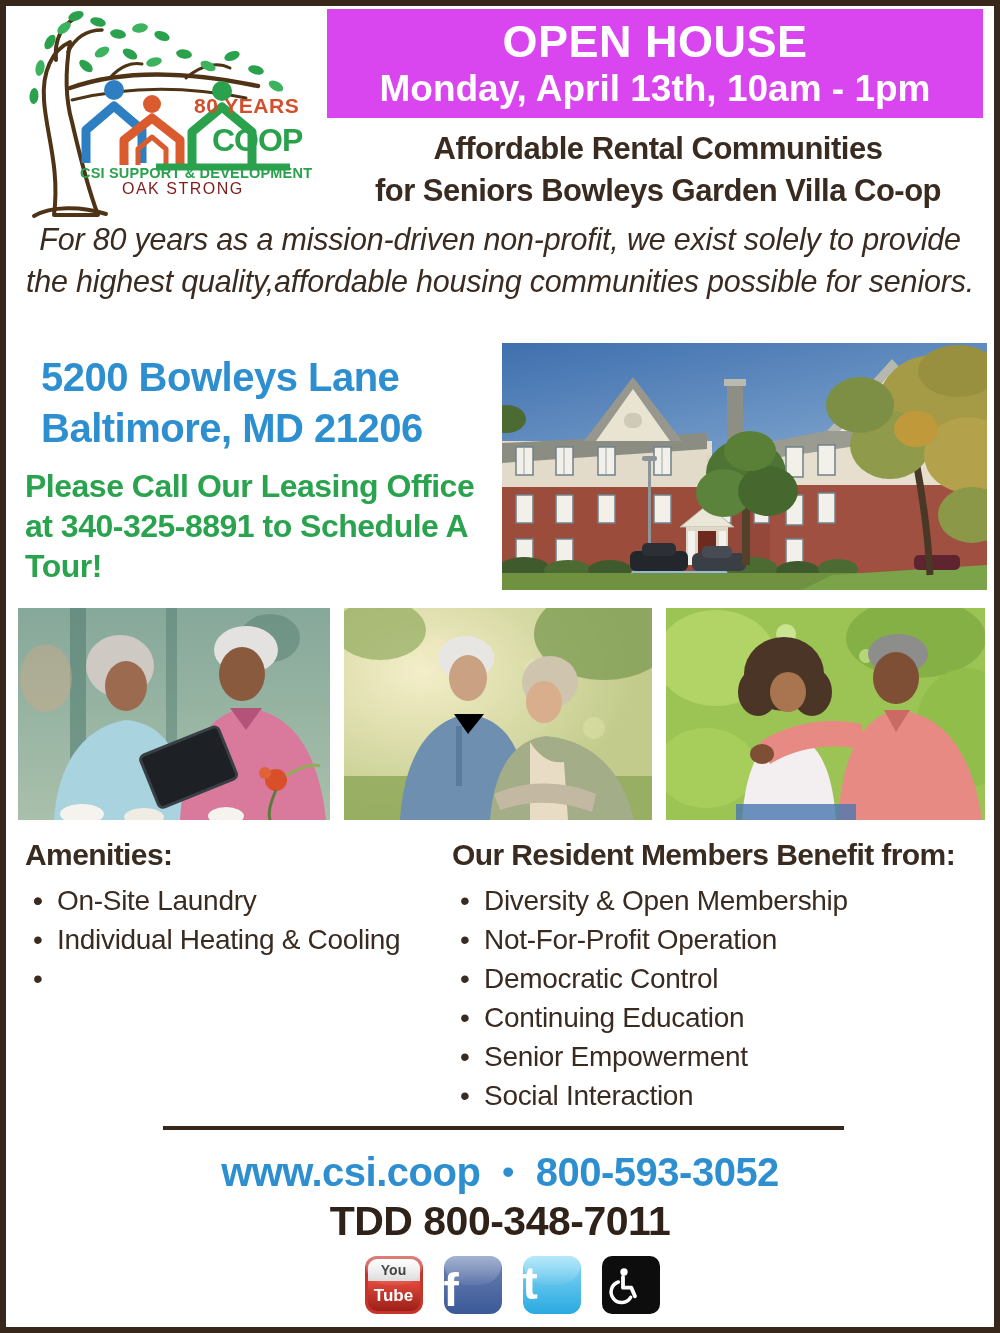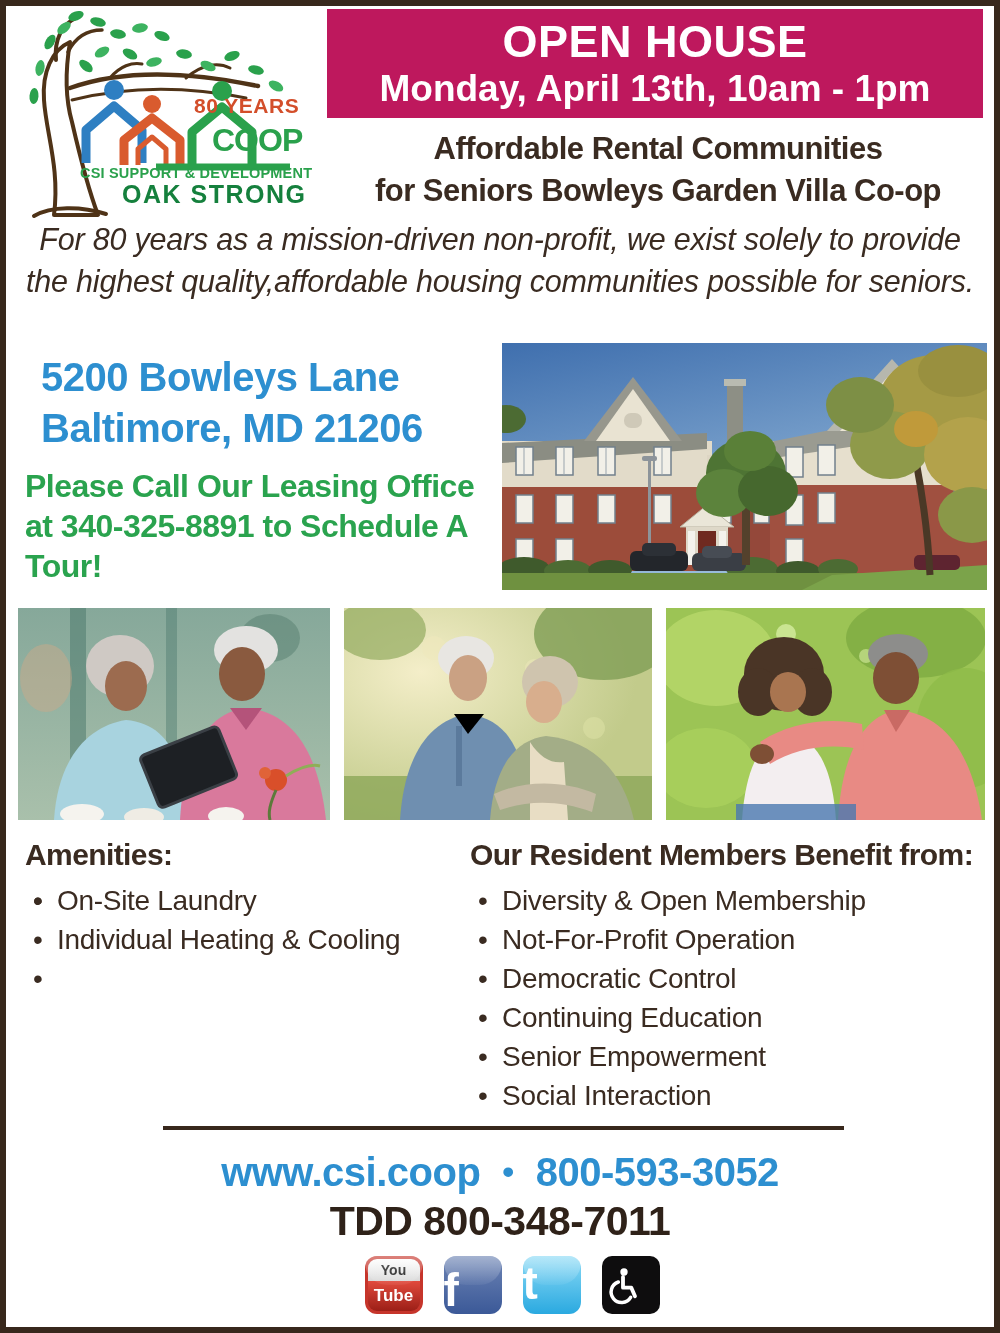--- a/index.html
+++ b/index.html
@@ -9,24 +9,24 @@
     margin:0 auto;
   }
   .frame { position:absolute; inset:0; border:6px solid #38281c; z-index:60; pointer-events:none; }
 
   
   .logo { position:absolute; left:6px; top:8px; width:322px; height:215px; }
   .logo svg { position:absolute; left:0; top:0; }
   .logo-years  { position:absolute; left:188px; top:86px;  font-size:21px; font-weight:bold; color:#d34e2a; letter-spacing:.5px; white-space:nowrap; }
   .logo-coop   { position:absolute; left:206px; top:114px; font-size:32px; font-weight:bold; color:#2aa14c; letter-spacing:-1px; white-space:nowrap; }
   .logo-org    { position:absolute; left:74px;  top:157px; font-size:14.5px; font-weight:bold; color:#2aa14c; letter-spacing:.2px; white-space:nowrap; }
-  .logo-tag    { position:absolute; left:116px; top:172px; font-size:25px; font-weight:bold; color:#15803d; letter-spacing:1.5px; white-space:nowrap; }
-
-  
-  .banner { position:absolute; left:327px; top:9px; width:656px; height:109px; background:#be185d;
+  .logo-tag    { position:absolute; left:116px; top:172px; font-size:16px; font-weight:normal; color:#7f1d1d; letter-spacing:1.5px; white-space:nowrap; }
+
+  
+  .banner { position:absolute; left:327px; top:9px; width:656px; height:109px; background:#d946ef;
             display:flex; flex-direction:column; align-items:center; justify-content:center; text-align:center; }
   .banner-title    { color:#fff; font-size:45px; font-weight:bold; line-height:50px; letter-spacing:.5px; }
   .banner-datetime { color:#fff; font-size:37px; font-weight:bold; line-height:44px; letter-spacing:0; }
 
   
   .subheading { position:absolute; left:328px; top:128px; width:660px; text-align:center; }
   .subheading div { font-size:31px; font-weight:bold; line-height:42px; letter-spacing:-.5px; color:#3a2b21; white-space:nowrap; }
 
   
   .mission { position:absolute; left:20px; top:218px; width:960px; text-align:center;
@@ -43,21 +43,21 @@
   .photo-row { position:absolute; left:18px; top:608px; width:967px; height:212px; display:flex; gap:14px; }
   .photo { height:212px; overflow:hidden; position:relative; }
   .photo svg { display:block; }
 
   
   .list-col h3 { margin:0 0 9px 0; font-size:30px; font-weight:bold; letter-spacing:-.6px; white-space:nowrap; color:#3a2b21; }
   .list-col ul { list-style:none; margin:0; padding:0; }
   .list-col li { position:relative; font-size:28px; line-height:39px; padding-left:32px; letter-spacing:-.3px; white-space:nowrap; color:#3a2b21; }
   .list-col li .bullet { position:absolute; left:8px; top:0; font-size:28px; }
   .amenities { position:absolute; left:25px; top:838px; }
-  .benefits  { position:absolute; left:470px; top:838px; }
+  .benefits  { position:absolute; left:452px; top:838px; }
 
   
   .divider { position:absolute; left:163px; top:1126px; width:681px; height:4px; background:#38281c; }
   .footer-line1 { position:absolute; left:0; top:1150px; width:1000px; text-align:center;
                   color:#2d8fd0; font-size:40px; font-weight:bold; letter-spacing:-.5px; }
   .footer-line1 .sep { margin:0 22px; font-size:34px; vertical-align:3px; }
   .footer-tdd { position:absolute; left:0; top:1198px; width:1000px; text-align:center;
                 color:#2f2219; font-size:41px; font-weight:bold; letter-spacing:-.5px; }
   .social-row { position:absolute; left:0; top:1256px; width:1000px; display:flex; justify-content:center; gap:21px; transform:translateX(12px); }
   .sicon { width:58px; height:58px; border-radius:12px; position:relative; overflow:hidden;

